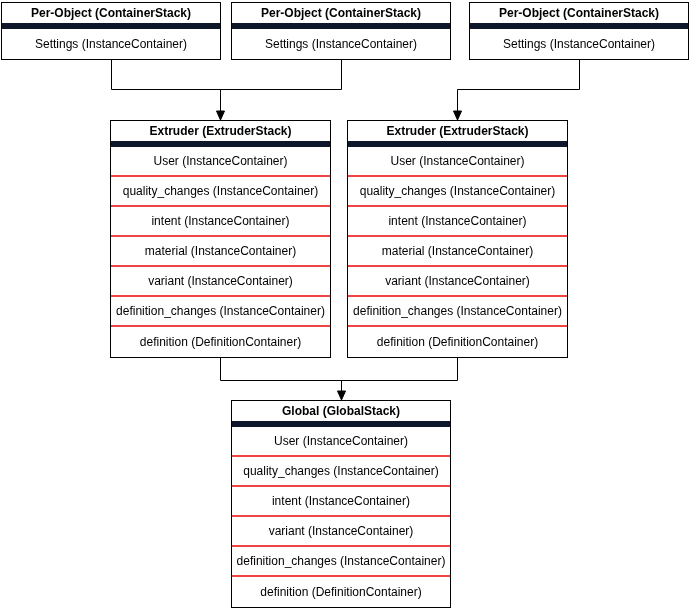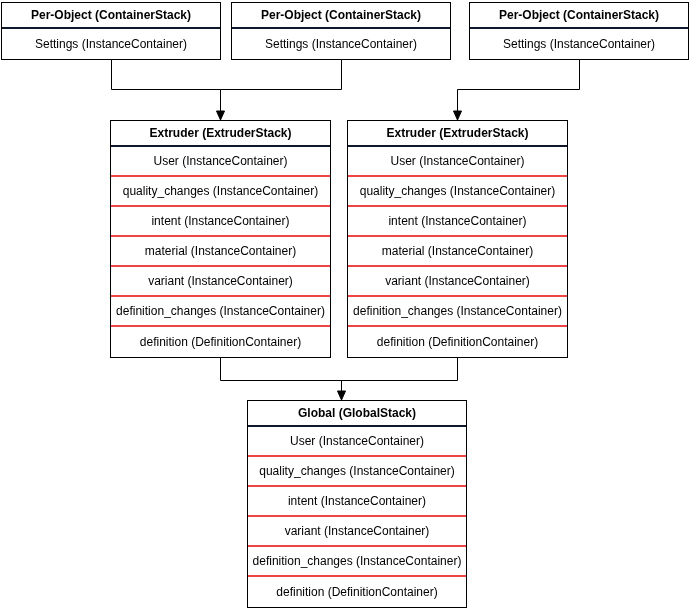--- a/index.html
+++ b/index.html
@@ -38,21 +38,21 @@
     background: #ffffff;
     border: 1px solid #000000;
     display: flex;
     flex-direction: column;
     font-size: 12px;
     line-height: 1;
   }
   .stack-title {
     box-sizing: border-box;
     height: 26px;
-    border-bottom: 2px solid #0f172a;
+    border-bottom: 6px solid #0f172a;
     display: flex;
     align-items: center;
     justify-content: center;
     font-weight: bold;
     white-space: nowrap;
   }
   .stack-row {
     box-sizing: border-box;
     height: 30px;
     border-bottom: 2px solid #ef4444;
@@ -63,21 +63,21 @@
   }
   .stack-row:last-child {
     border-bottom: none;
   }
   
   .per-object-1 { left: 1px;   top: 2px;   width: 220px; height: 58px; }
   .per-object-2 { left: 231px; top: 2px;   width: 220px; height: 58px; }
   .per-object-3 { left: 469px; top: 2px;   width: 220px; height: 58px; }
   .extruder-1   { left: 110px; top: 120px; width: 221px; height: 238px; }
   .extruder-2   { left: 347px; top: 120px; width: 221px; height: 238px; }
-  .global-box   { left: 231px; top: 400px; width: 220px; height: 208px; margin-left: 16px; }
+  .global-box   { left: 231px; top: 400px; width: 220px; height: 208px; }
 </style>
 </head>
 <body>
 
 <div class="canvas">
 
   <svg class="connectors" viewBox="0 0 691 611" xmlns="http://www.w3.org/2000/svg">
 
     <g>
       <path d="M111.5 60 V89.5 M341.5 60 V89.5 M111.5 89.5 H341.5 M220.5 89.5 V112"></path>

